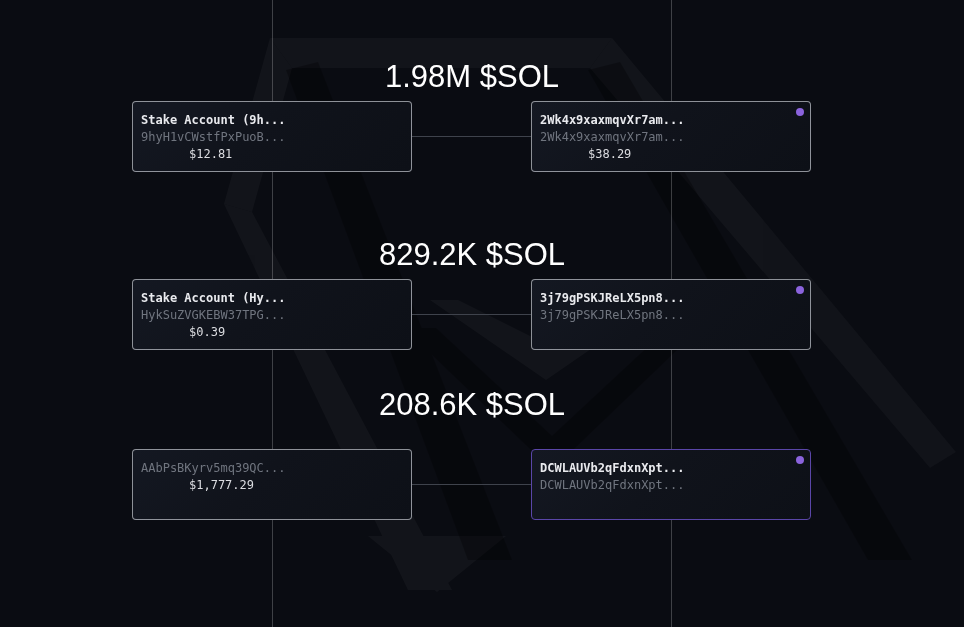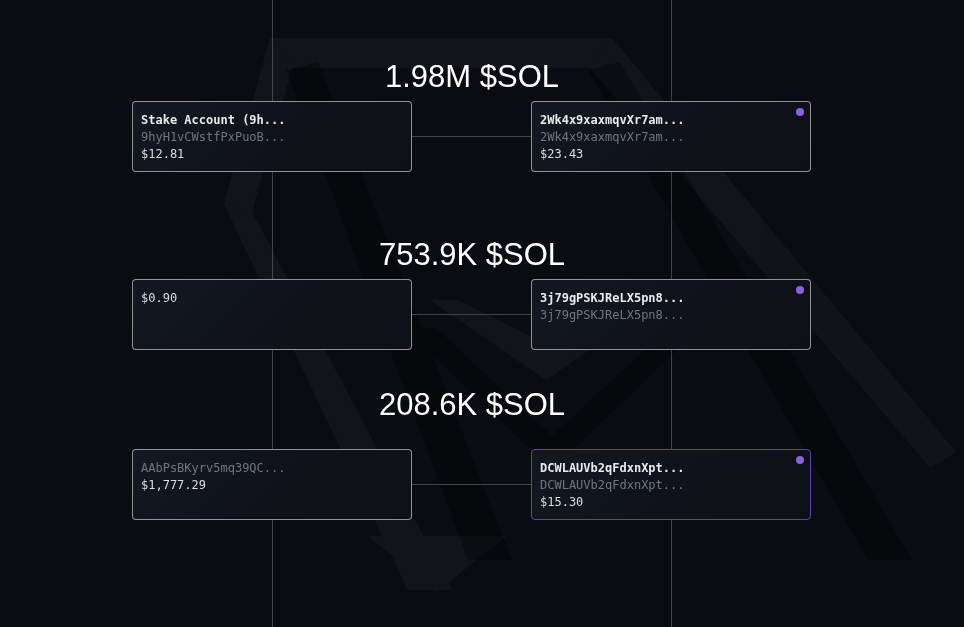--- a/index.html
+++ b/index.html
@@ -37,21 +37,21 @@
   }
   .node.highlighted{border-color:#5a46a8;}
   .node .title{
     color:#e9eaee;font-size:12px;line-height:17px;font-weight:bold;
     white-space:nowrap;overflow:hidden;
   }
   .node .address{
     color:#70757f;font-size:12px;line-height:17px;white-space:nowrap;overflow:hidden;
   }
   .node .amount{
-    color:#dcdde1;font-size:12px;line-height:17px;white-space:nowrap;overflow:hidden;
+    color:#dcdde1;font-size:12px;line-height:17px;white-space:nowrap;overflow:hidden;margin-left:48px;
   }
   .status-dot{
     position:absolute;top:6px;right:6px;width:8px;height:8px;border-radius:50%;
     background:#8b63dd;
   }
   .src{left:132px;}
   .tgt{left:531px;}
 </style>
 </head>
 <body>
@@ -83,44 +83,45 @@
   <div class="node src" style="top:101px">
     <div class="title">Stake Account (9h...</div>
     <div class="address">9hyH1vCWstfPxPuoB...</div>
     <div class="amount">$12.81</div>
   </div>
 
   <div class="node tgt" style="top:101px">
     <span class="status-dot"></span>
     <div class="title">2Wk4x9xaxmqvXr7am...</div>
     <div class="address">2Wk4x9xaxmqvXr7am...</div>
-    <div class="amount">$23.43</div>
+    <div class="amount">$38.29</div>
   </div>
 
-  <div class="flow-label" style="top:239px">753.9K $SOL</div>
+  <div class="flow-label" style="top:239px">829.2K $SOL</div>
   <div class="edge-h" style="top:314px"></div>
 
   <div class="node src" style="top:279px">
-    <div class="amount">$0.90</div>
+    <div class="title">Stake Account (Hy...</div>
+    <div class="address">HykSuZVGKEBW37TPG...</div>
+    <div class="amount">$0.39</div>
   </div>
 
   <div class="node tgt" style="top:279px">
     <span class="status-dot"></span>
     <div class="title">3j79gPSKJReLX5pn8...</div>
     <div class="address">3j79gPSKJReLX5pn8...</div>
   </div>
 
   <div class="flow-label" style="top:389px">208.6K $SOL</div>
   <div class="edge-h" style="top:484px"></div>
 
   <div class="node src" style="top:449px">
     <div class="address">AAbPsBKyrv5mq39QC...</div>
     <div class="amount">$1,777.29</div>
   </div>
 
   <div class="node tgt highlighted" style="top:449px">
     <span class="status-dot"></span>
     <div class="title">DCWLAUVb2qFdxnXpt...</div>
     <div class="address">DCWLAUVb2qFdxnXpt...</div>
-    <div class="amount">$15.30</div>
   </div>
 
 </div>
 
 </body></html>

